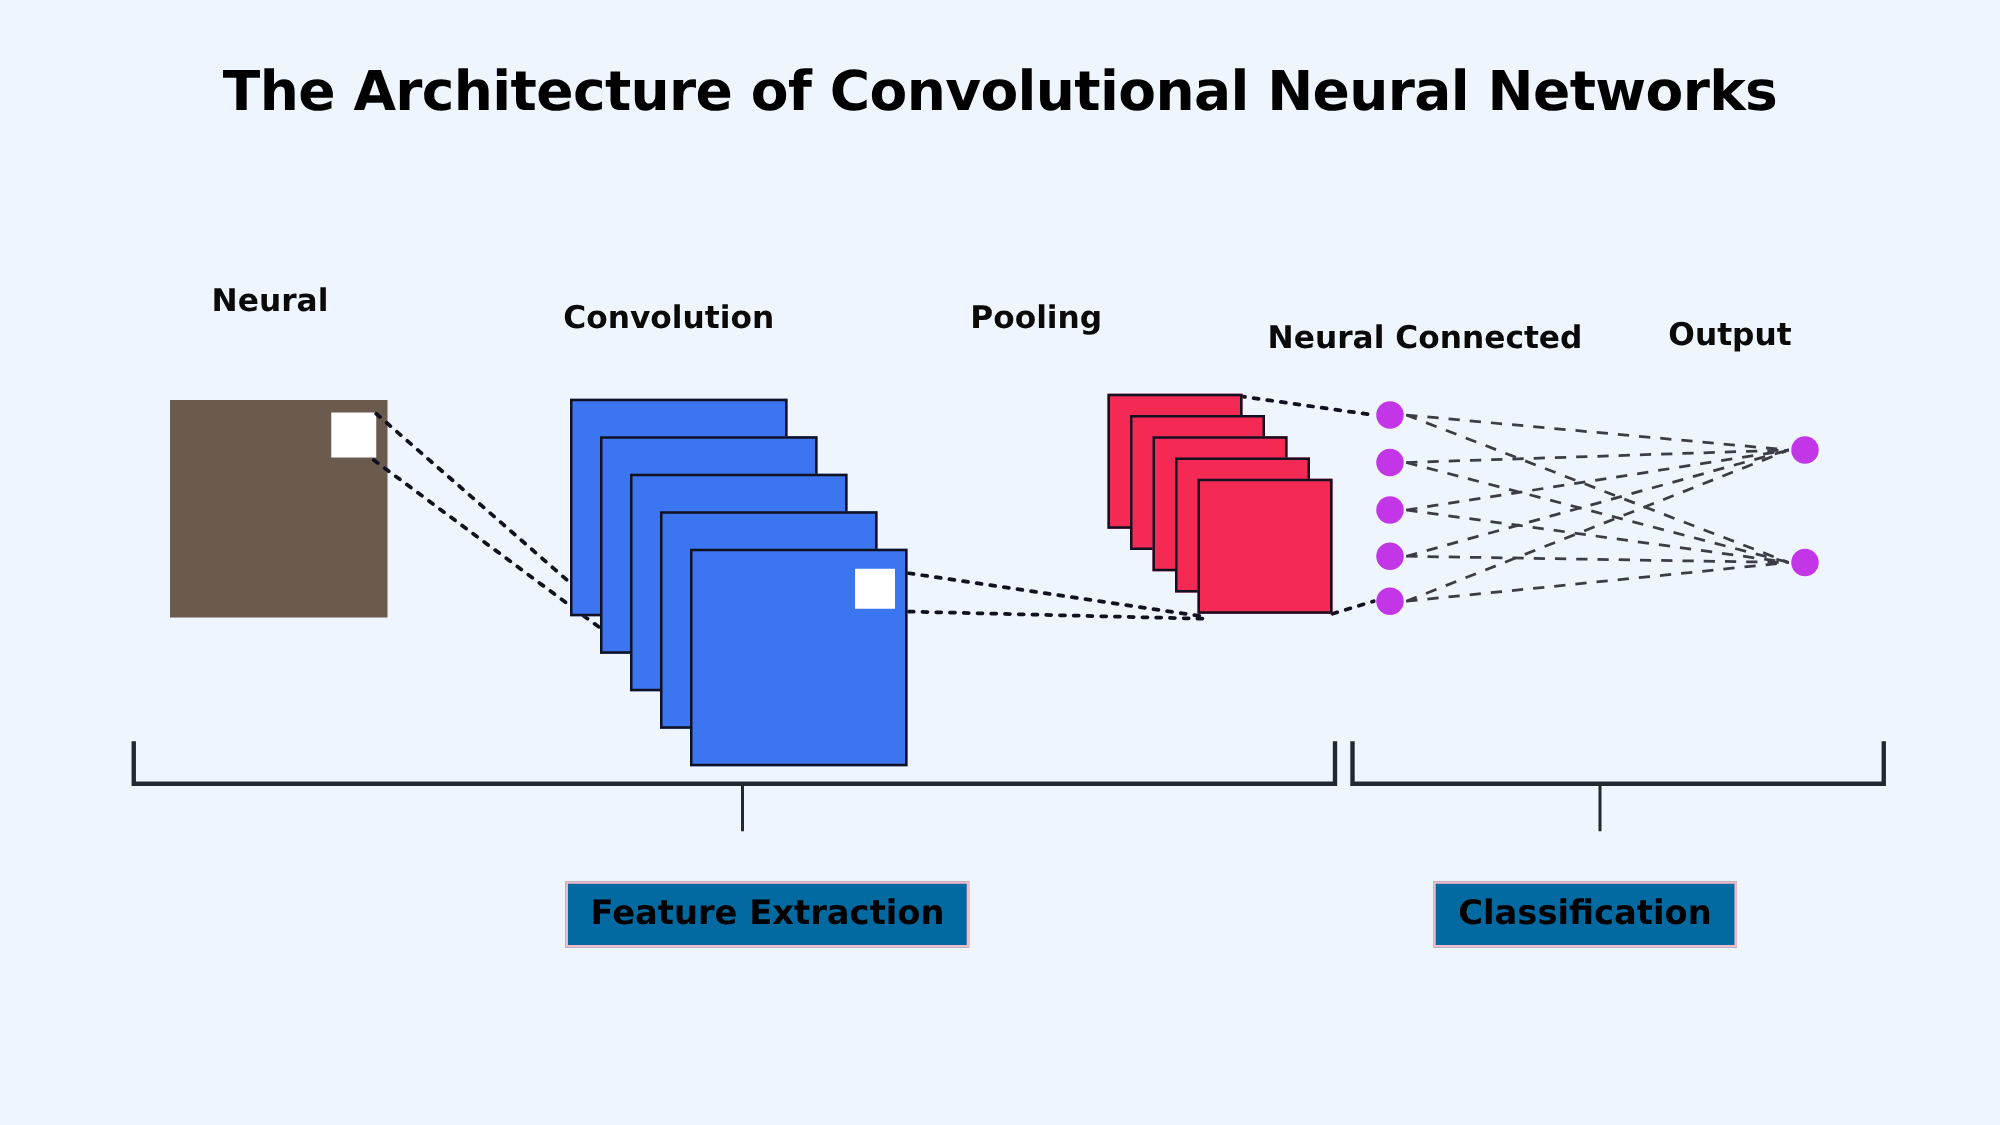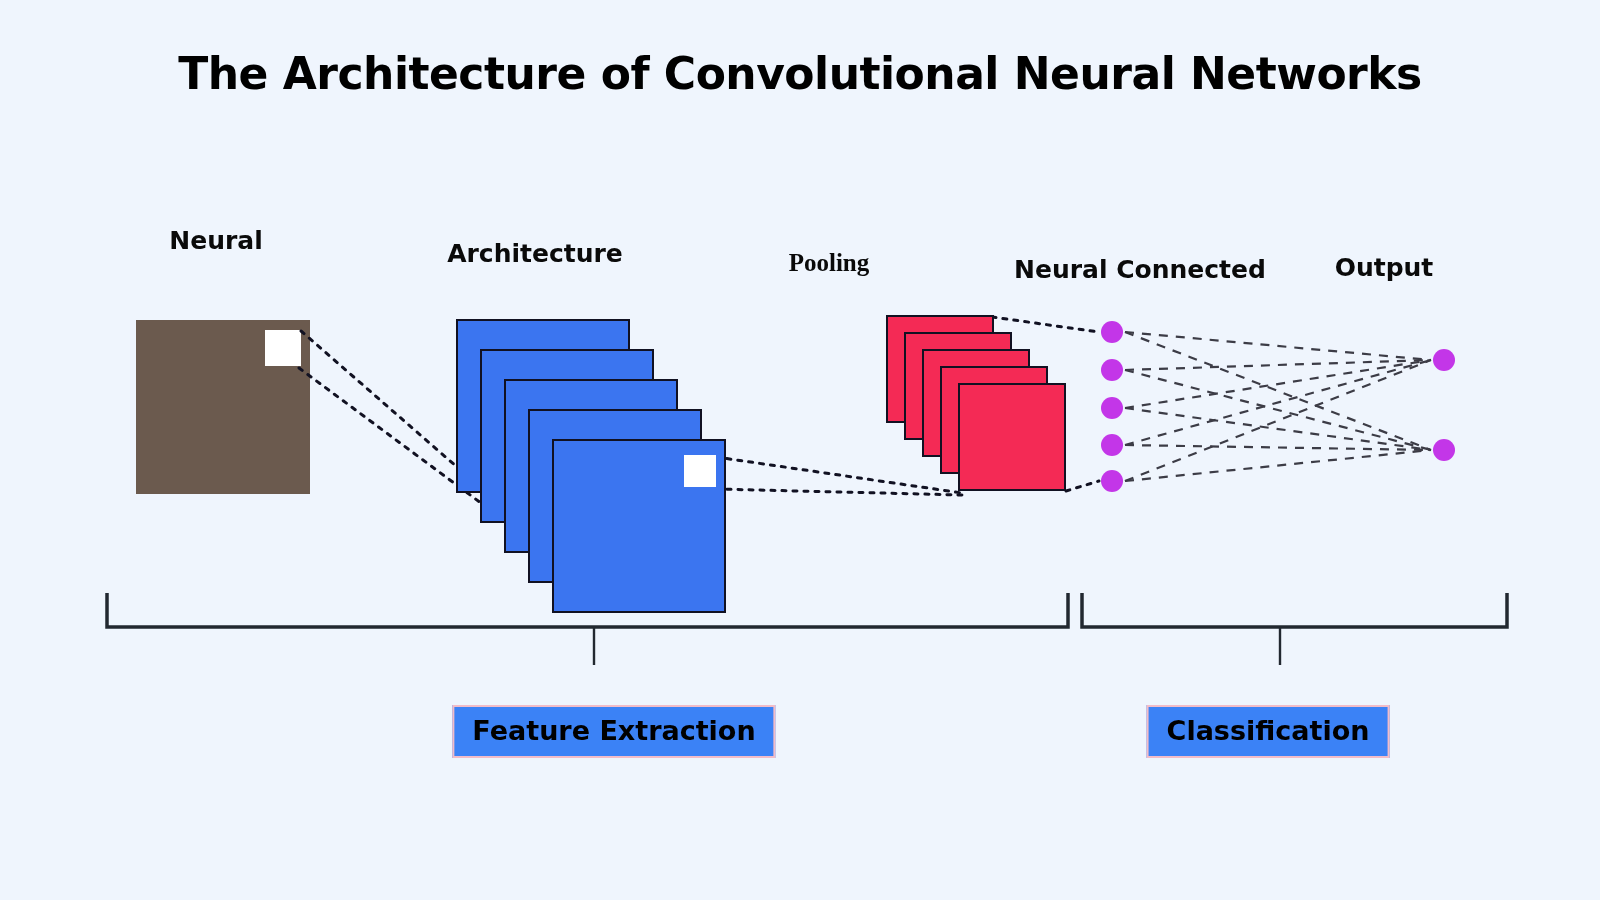--- a/index.html
+++ b/index.html
@@ -64,21 +64,21 @@
     left: 0;
     top: 0;
     width: 1600px;
     height: 900px;
     pointer-events: none;
   }
   
   .section-box {
     position: absolute;
     box-sizing: border-box;
-    background: #3b82f6;
+    background: #0369a1;
     border: 2px solid #f2bcc8;
     padding: 8px 18px 10px 18px;
     font-family: "DejaVu Sans", sans-serif;
     font-weight: bold;
     font-size: 27px;
     color: #000000;
     white-space: nowrap;
     transform: translateX(-50%);
   }
 </style>
@@ -130,22 +130,22 @@
       <line x1="1125" y1="481" x2="1431" y2="360" stroke="#3c3c46" stroke-width="2.2" stroke-dasharray="9 8" stroke-linecap="butt"></line>
       <line x1="1125" y1="481" x2="1431" y2="450" stroke="#3c3c46" stroke-width="2.2" stroke-dasharray="9 8" stroke-linecap="butt"></line>
       <path d="M 107 593 L 107 627 L 1068 627 L 1068 593" fill="none" stroke="#222830" stroke-width="3.5"></path>
       <line x1="594" y1="627" x2="594" y2="665" stroke="#222830" stroke-width="2.4"></line>
       <path d="M 1082 593 L 1082 627 L 1507 627 L 1507 593" fill="none" stroke="#222830" stroke-width="3.5"></path>
       <line x1="1280" y1="627" x2="1280" y2="665" stroke="#222830" stroke-width="2.4"></line>
     </svg>
 
   <div id="stage-labels">
       <div class="stage-label" style="left: 216px; top: 226px;">Neural</div>
-      <div class="stage-label" style="left: 535px; top: 239px;">Architecture</div>
-      <div class="stage-label" style="left: 829px; top: 249px; font-family: Liberation Serif, serif;">Pooling</div>
+      <div class="stage-label" style="left: 535px; top: 239px;">Convolution</div>
+      <div class="stage-label" style="left: 829px; top: 239px;">Pooling</div>
       <div class="stage-label" style="left: 1140px; top: 255px;">Neural Connected</div>
       <div class="stage-label" style="left: 1384px; top: 253px;">Output</div>
     </div>
 
   <div id="section-boxes">
       <div class="section-box" style="left: 614px; top: 705px; border-color: rgb(242, 188, 200);">Feature Extraction</div>
       <div class="section-box" style="left: 1268px; top: 705px; border-color: rgb(242, 188, 200); text-align: center;">Classification</div>
     </div>
 
 </div>

